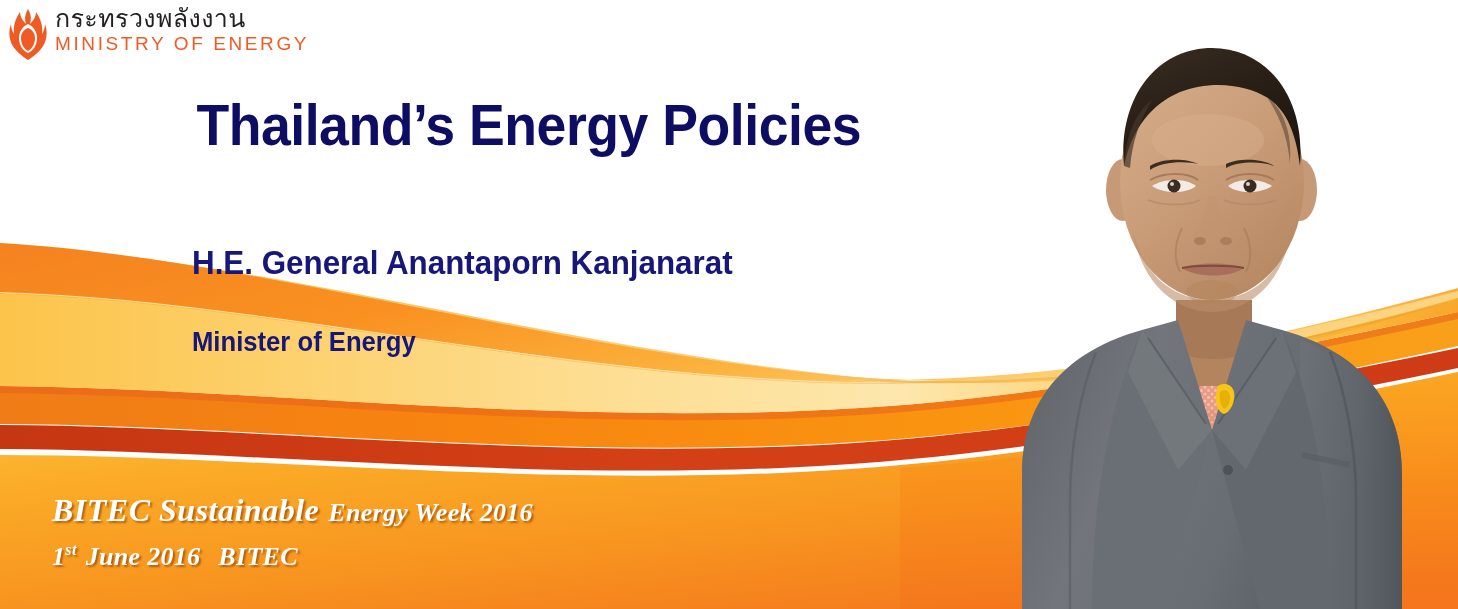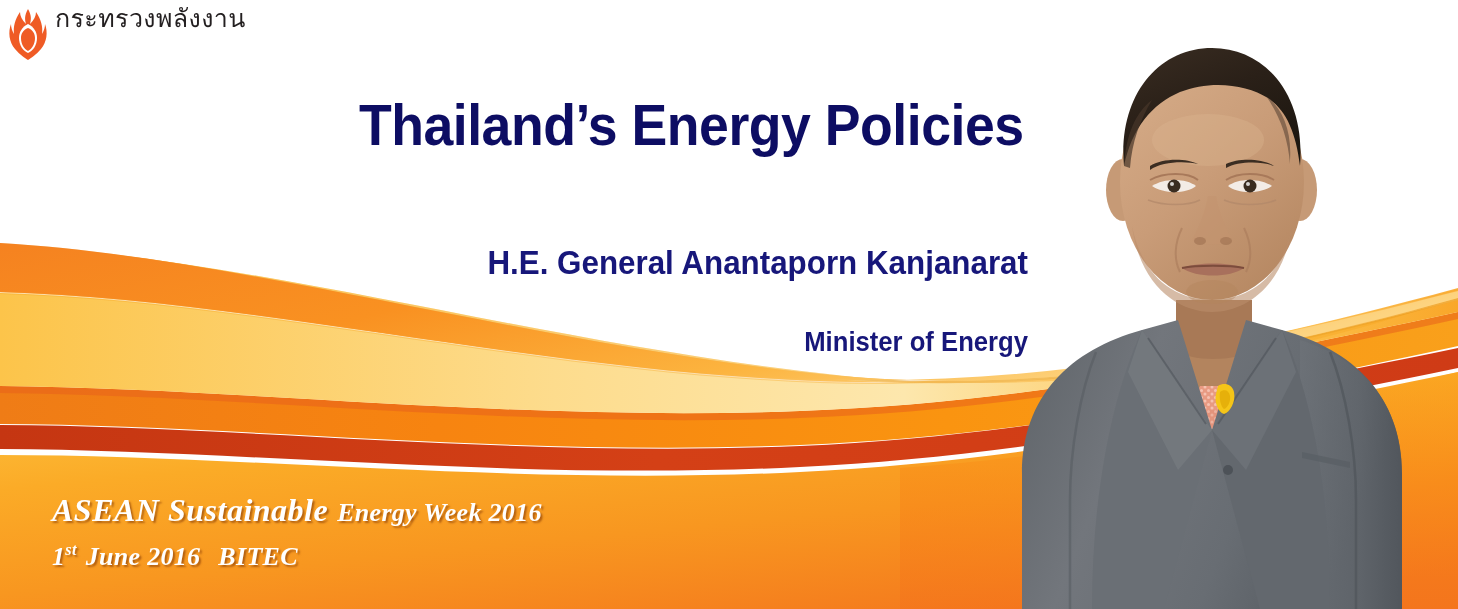--- a/index.html
+++ b/index.html
@@ -37,21 +37,21 @@
   
   #portrait{
     position:absolute;
     left:1000px;top:0;width:458px;height:609px;
     z-index:20;
   }
 
   
   #title-block{
     position:absolute;left:170px;top:92px;width:880px;
-    text-align:right;z-index:25;
+    text-align:left;z-index:25;
   }
   #main-title{
     font-family:"Liberation Sans",sans-serif;
     font-weight:bold;
     font-size:57px;
     color:#0d0d63;
     letter-spacing:-0.5px;
     transform:scaleX(.94);
     transform-origin:center;
     white-space:nowrap;
@@ -224,20 +224,21 @@
       <g fill="#ef5b25">
         <path d="M20 20 C15 22 13 26 13 30 C13 36 16 41 20 43
                  C24 41 27 36 27 30 C27 26 25 22 20 20 Z
                  M20 24 C17 25 16 27 16 30 C16 33 18 36 20 37
                  C22 36 24 33 24 30 C24 27 23 25 20 24 Z"></path>
         <path d="M19 27 C17 28 17 30 18 31 C19 32 21 32 21 30 C21 29 20 28 19 27 Z"></path>
       </g>
     </svg>
     <div class="logo-text">
       <div class="logo-thai">กระทรวงพลังงาน</div>
+      <div class="logo-eng">MINISTRY OF ENERGY</div>
     </div>
   </div>
 
   <svg id="portrait" viewBox="0 0 458 609" preserveAspectRatio="none">
     <defs>
       <linearGradient id="gSuit" x1="0" y1="0" x2="1" y2="0.3">
         <stop offset="0%" stop-color="#5e6368"></stop>
         <stop offset="35%" stop-color="#72767c"></stop>
         <stop offset="70%" stop-color="#686d73"></stop>
         <stop offset="100%" stop-color="#565b61"></stop>
@@ -355,20 +356,20 @@
   </svg>
 
   <div id="title-block">
     <div id="main-title">Thailand’s Energy Policies</div>
     <div id="speaker-name">H.E. General Anantaporn  Kanjanarat</div>
     <div id="speaker-role">Minister of Energy</div>
   </div>
 
   <div id="event-block">
     <div id="event-line1">
-      <span class="ev-big">ASEAN Sustainable</span><span class="gap-sm"></span><span class="ev-small">Energy Week 2016</span>
+      <span class="ev-big">BITEC Sustainable</span><span class="gap-sm"></span><span class="ev-small">Energy Week 2016</span>
     </div>
     <div id="event-line2">
       <span>1</span><span class="sup">st</span><span class="gap-sm"></span><span>June 2016</span><span class="gap"></span><span>BITEC</span>
     </div>
   </div>
 
 </div>
 
 </body></html>

